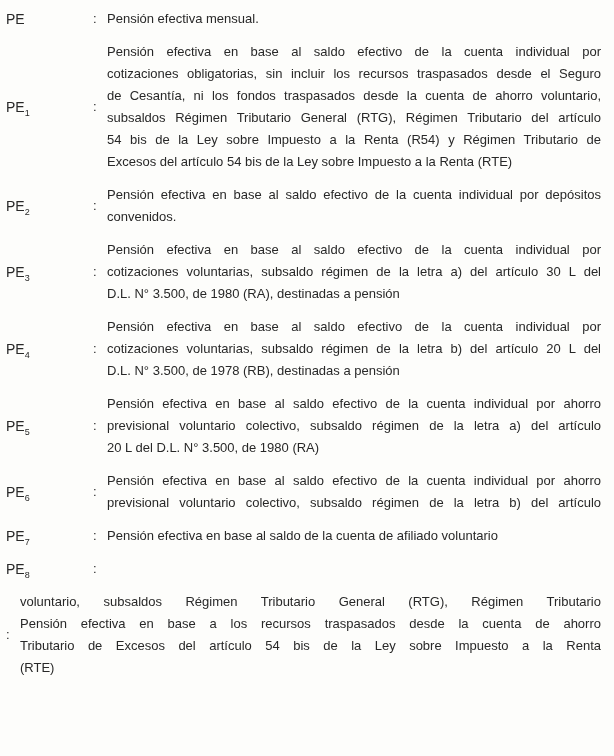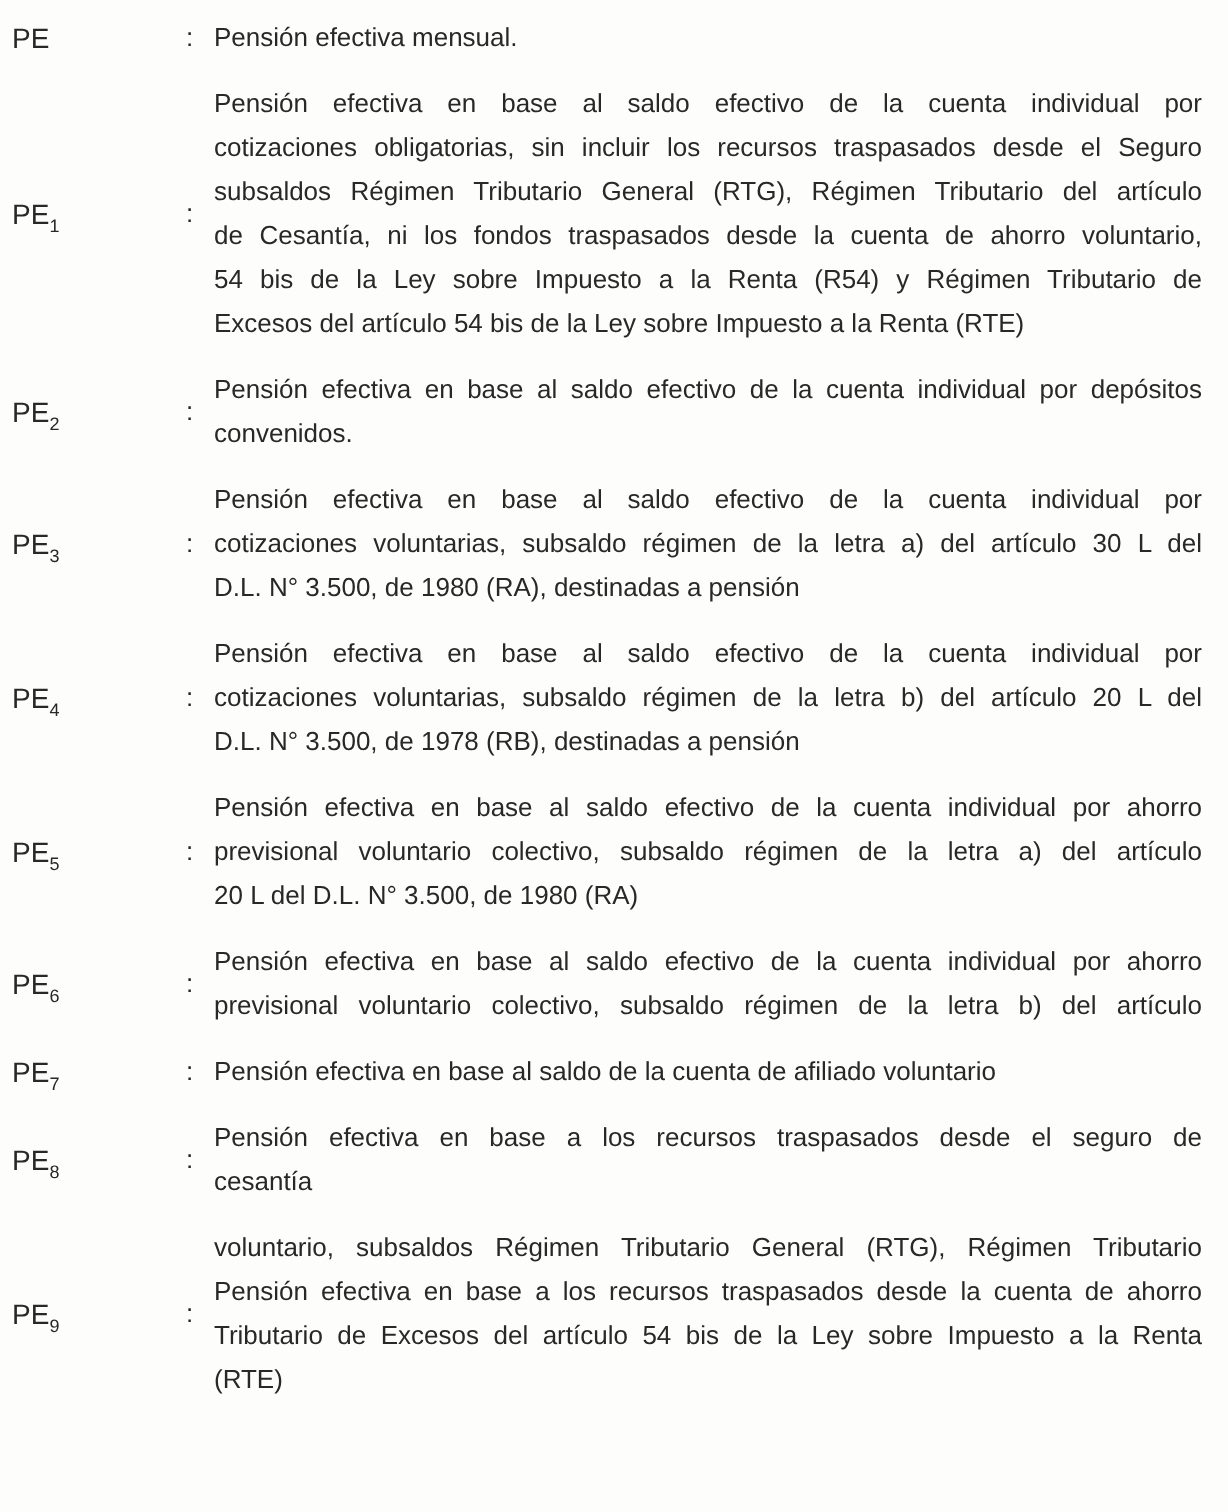--- a/index.html
+++ b/index.html
@@ -69,22 +69,22 @@
           <div class="ln">Pensión efectiva mensual.</div>
         </div>
   </div>
 
   <div class="entry">
     <div class="term"><span>PE</span><sub>1</sub></div>
     <div class="colon">:</div>
     <div class="def">
           <div class="ln just">Pensión efectiva en base al saldo efectivo de la cuenta individual por</div>
           <div class="ln just">cotizaciones obligatorias, sin incluir los recursos traspasados desde el Seguro</div>
+          <div class="ln just">de Cesantía, ni los fondos traspasados desde la cuenta de ahorro voluntario,</div>
           <div class="ln just">subsaldos Régimen Tributario General (RTG), Régimen Tributario del artículo</div>
-          <div class="ln just">de Cesantía, ni los fondos traspasados desde la cuenta de ahorro voluntario,</div>
           <div class="ln just">54 bis de la Ley sobre Impuesto a la Renta (R54) y Régimen Tributario de</div>
           <div class="ln">Excesos del artículo 54 bis de la Ley sobre Impuesto a la Renta (RTE)</div>
         </div>
   </div>
 
   <div class="entry">
     <div class="term"><span>PE</span><sub>2</sub></div>
     <div class="colon">:</div>
     <div class="def">
           <div class="ln just">Pensión efectiva en base al saldo efectivo de la cuenta individual por depósitos</div>
@@ -135,28 +135,23 @@
     <div class="term"><span>PE</span><sub>7</sub></div>
     <div class="colon">:</div>
     <div class="def">
           <div class="ln">Pensión efectiva en base al saldo de la cuenta de afiliado voluntario</div>
         </div>
   </div>
 
   <div class="entry">
     <div class="term"><span>PE</span><sub>8</sub></div>
     <div class="colon">:</div>
-    <div class="def">
-          <div class="ln just">Pensión efectiva en base a los recursos traspasados desde el seguro de</div>
-          <div class="ln">cesantía</div>
-        </div>
   </div>
 
   <div class="entry">
-    <div class="term"><span>PE</span><sub>9</sub></div>
     <div class="colon">:</div>
     <div class="def">
           <div class="ln just">voluntario, subsaldos Régimen Tributario General (RTG), Régimen Tributario</div>
           <div class="ln just">Pensión efectiva en base a los recursos traspasados desde la cuenta de ahorro</div>
           <div class="ln just">Tributario de Excesos del artículo 54 bis de la Ley sobre Impuesto a la Renta</div>
           <div class="ln">(RTE)</div>
         </div>
   </div>
 </div>
 </div>

